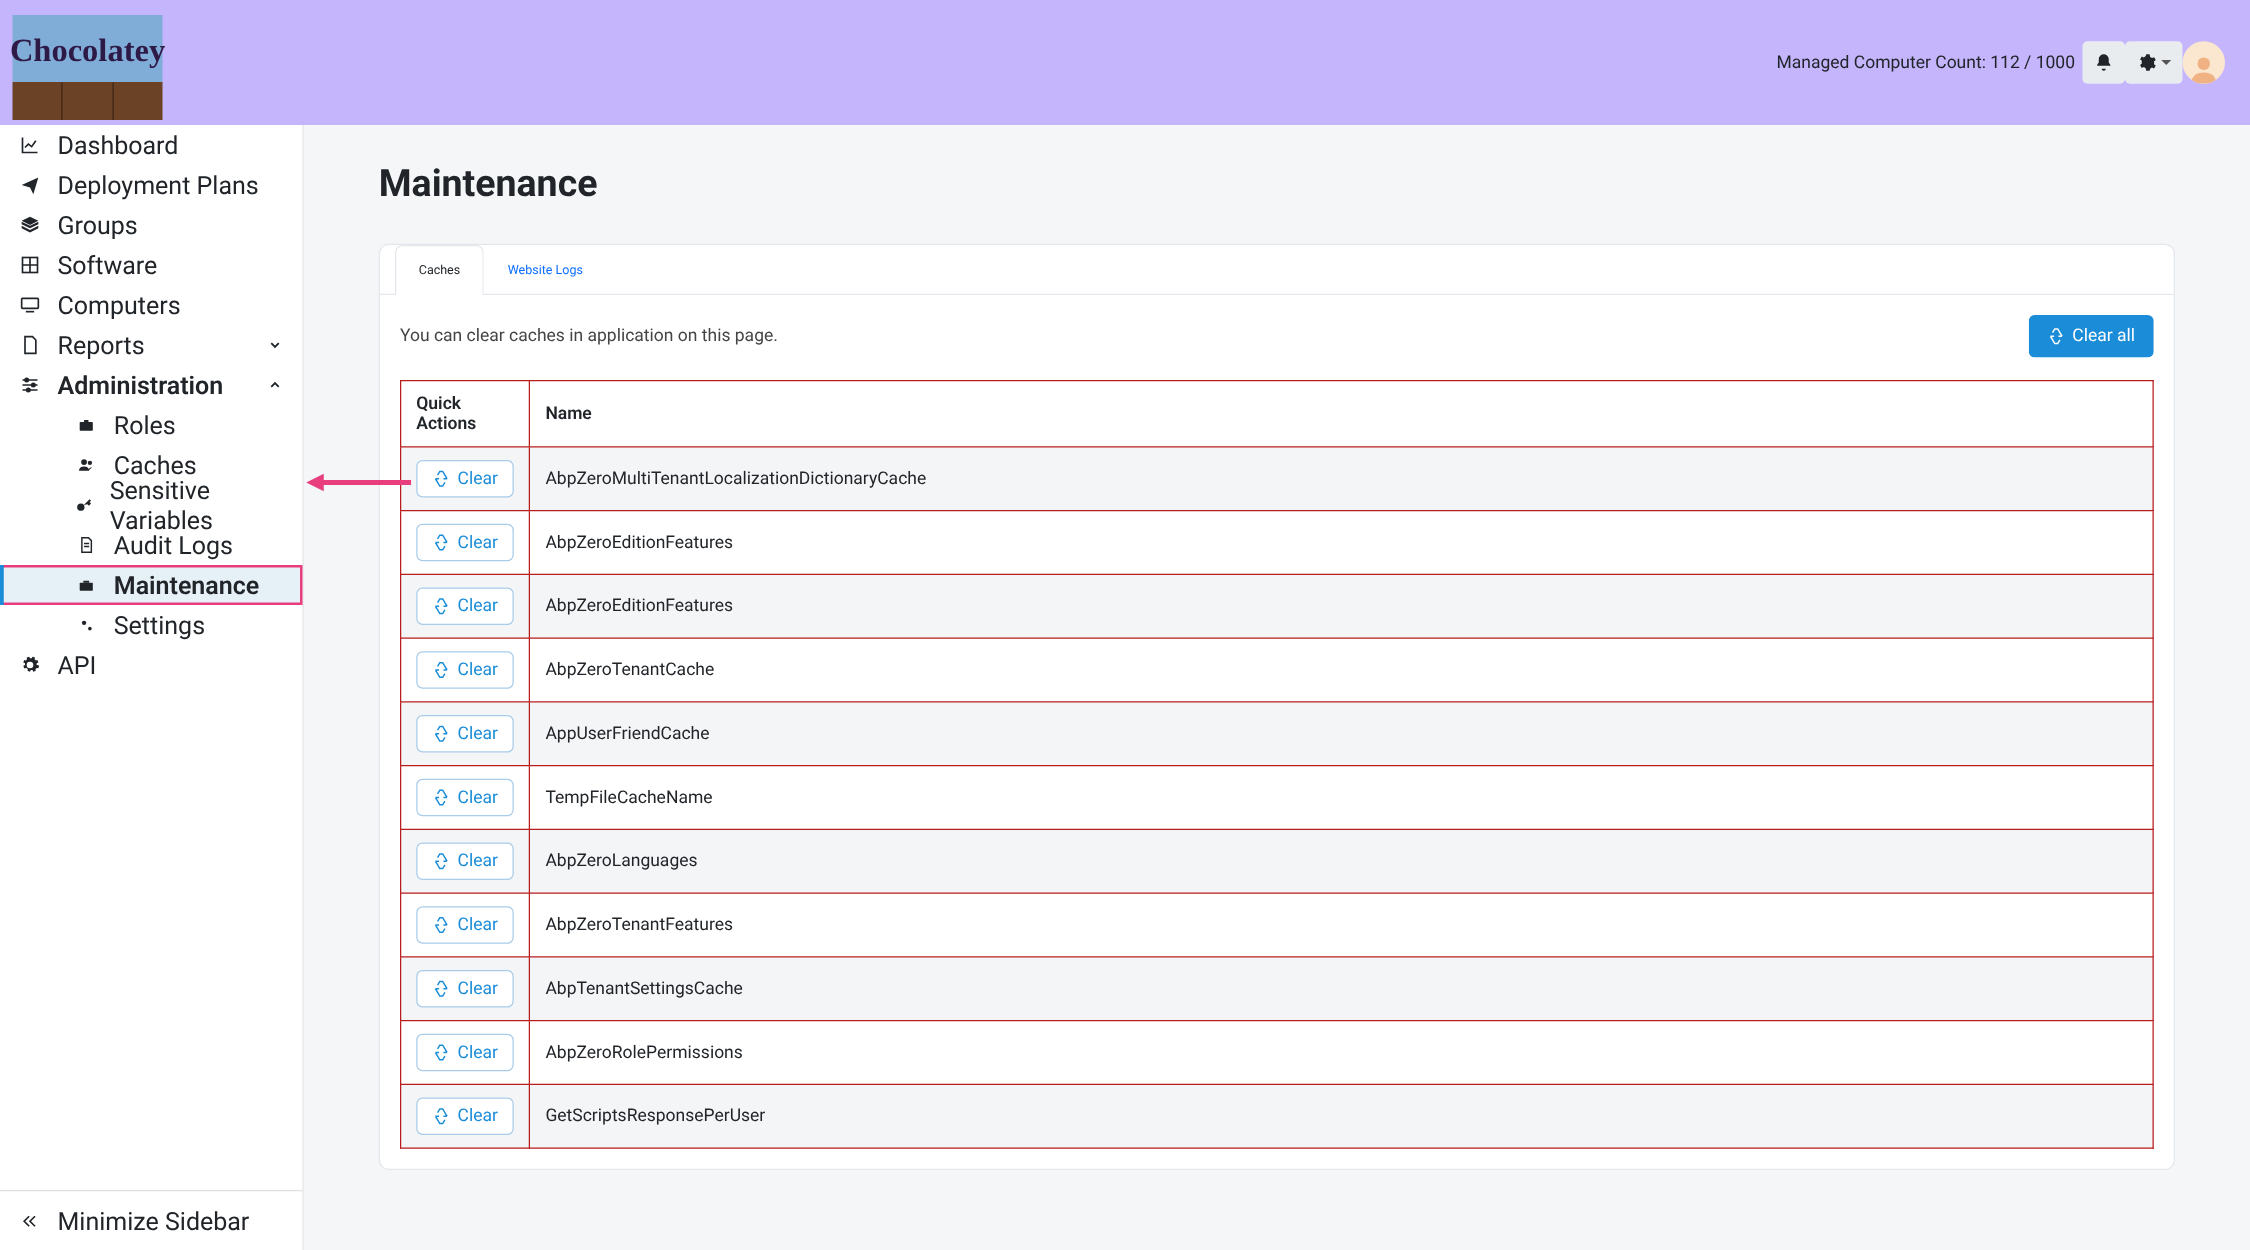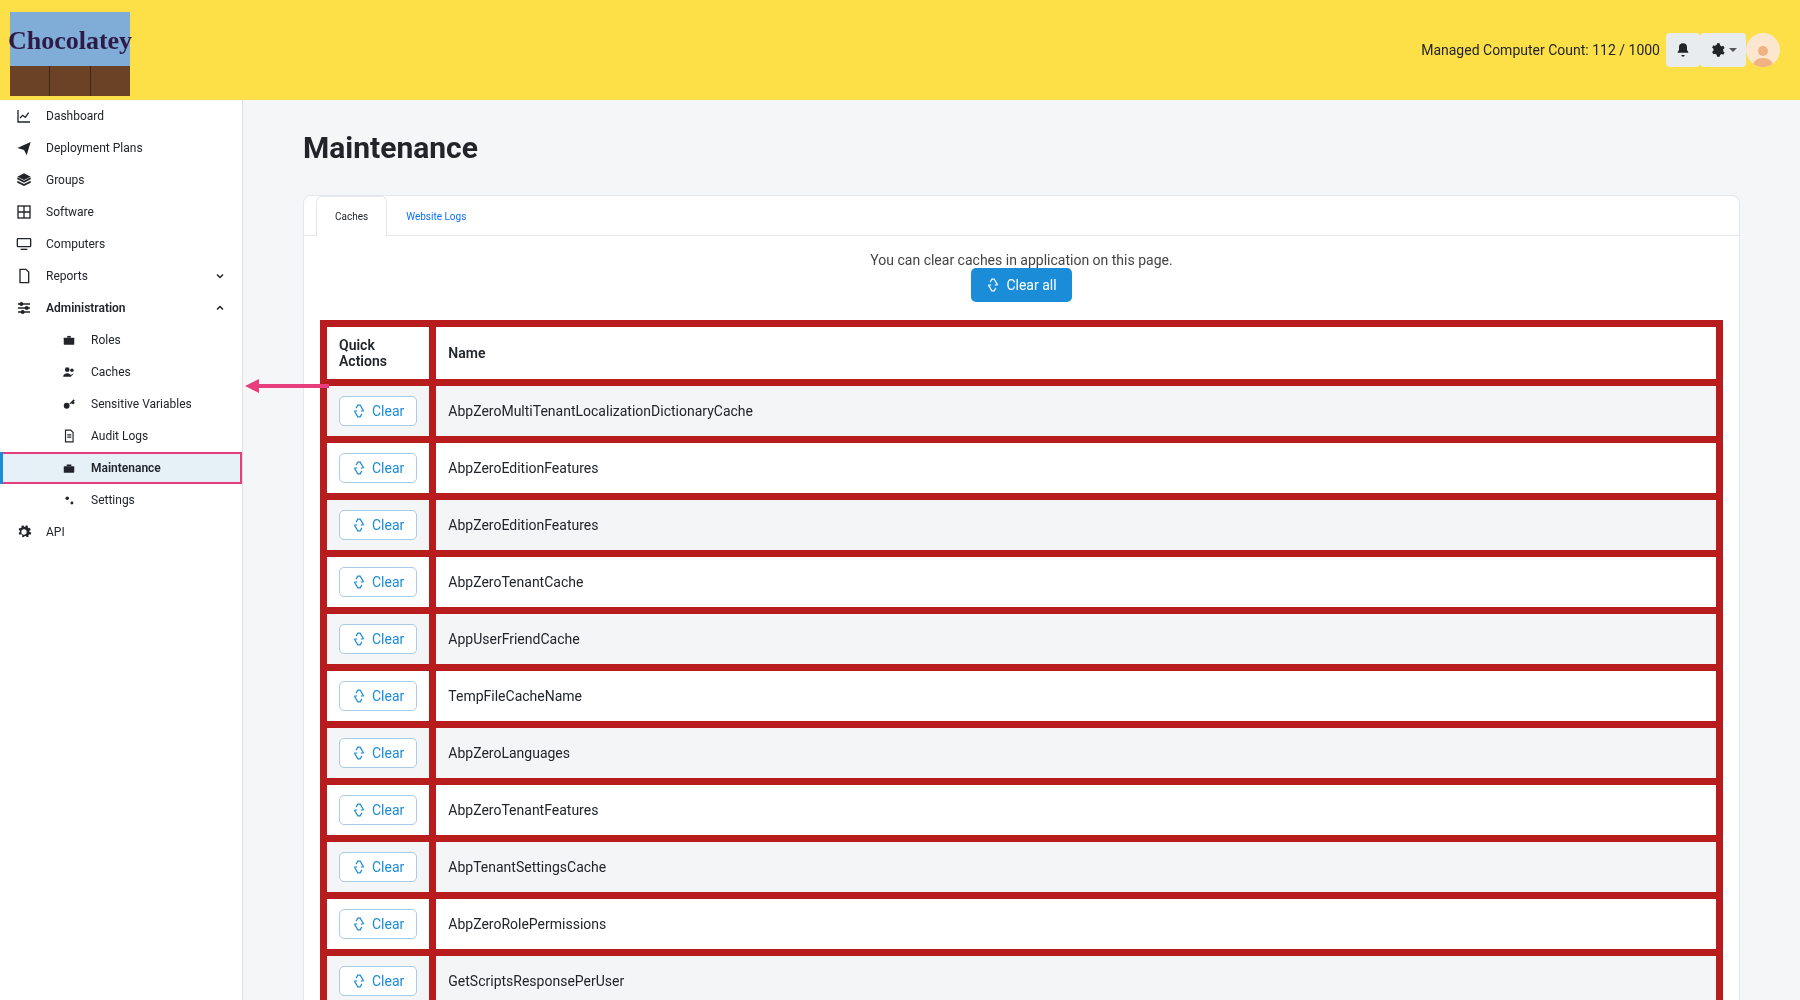--- a/index.html
+++ b/index.html
@@ -12,21 +12,21 @@
 .app { display: flex; min-height: 100vh; }
 
 
 .topbar {
   position: fixed; top: 0; left: 0; right: 0;
   height: 100px;
   display: flex;
   align-items: center;
   justify-content: space-between;
   padding: 0 20px 0 0;
-  background: #fde047;
+  background: #c4b5fd;
   z-index: 100;
 }
 .logo {
   width: 120px; height: 84px;
   margin: 8px 0 0 10px;
   background: linear-gradient(#80ADD7 0%, #80ADD7 64%, #6b4226 64%, #6b4226 100%);
   display: flex;
   align-items: center;
   justify-content: center;
   position: relative;
@@ -75,21 +75,21 @@
   flex-direction: column;
   background: #fff;
 }
 .nav { flex: 1; }
 .nav-item, .nav-sub-item, .minimize {
   display: flex; align-items: center;
   padding: 0 14px;
   height: 32px;
   cursor: pointer;
   color: #212529;
-  font-size: 12px;
+  font-size: 20px;
 }
 .nav-item .icon, .nav-sub-item .icon, .minimize .icon {
   width: 20px; text-align: center; margin-right: 12px;
   display: inline-flex; align-items: center; justify-content: center;
 }
 .nav-item.expandable { position: relative; }
 .chevron {
   margin-left: auto;
   width: 16px; height: 16px;
   display: inline-flex; align-items: center; justify-content: center;
@@ -136,39 +136,39 @@
   border-bottom: none;
   margin-bottom: -1px;
 }
 .tab.active {
   color: #212529;
   border-color: #e4e7eb;
   border-top-left-radius: 6px; border-top-right-radius: 6px;
   background: #fff;
 }
 .card-body { padding: 16px; }
-.desc-row { display: flex; justify-content: space-between; align-items: center; margin-bottom: 18px; flex-direction: column; }
+.desc-row { display: flex; justify-content: space-between; align-items: center; margin-bottom: 18px; }
 .desc { color: #444; }
 .btn {
   display: inline-flex; align-items: center; gap: 6px;
   border-radius: 5px;
   cursor: pointer;
   font-size: 14px;
   padding: 8px 14px;
   border: 1px solid transparent;
 }
 .btn-primary { background: #1a8cd8; color: #fff; }
 .btn-outline {
   background: #fff; color: #1a8cd8; border: 1px solid #a9cce9;
   padding: 6px 12px;
 }
 
 .table { width: 100%; border: 1px solid #e4e7eb; border-collapse: collapse; }
 .table th, .table td {
-  text-align: left; padding: 10px 12px; border: 7px solid #b91c1c;
+  text-align: left; padding: 10px 12px; border: 1px solid #b91c1c;
   font-size: 14px;
 }
 .table th { font-weight: 600; background: #fff; }
 .table tr:nth-child(odd) td { background: #f4f5f7; }
 .table tr:nth-child(even) td { background: #fff; }
 .col-actions { width: 88px; }
 
 
 .annotation-arrow {
   position: absolute;

